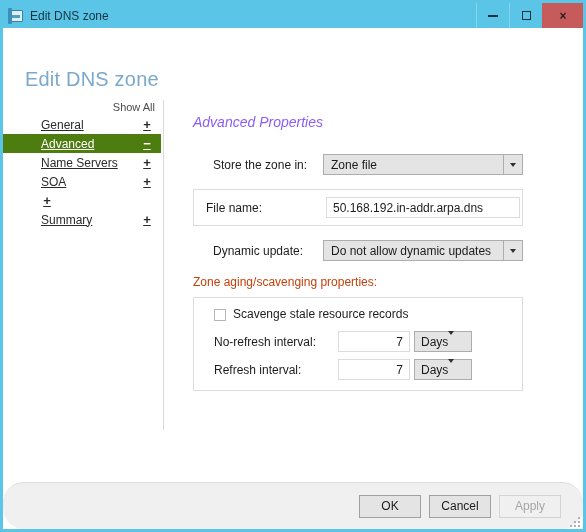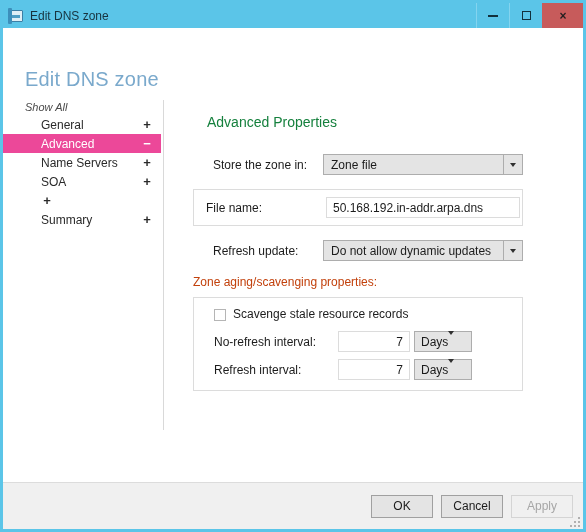--- a/index.html
+++ b/index.html
@@ -142,53 +142,53 @@
 
   
   .sidebar {
     position: absolute;
     left: 22px;
     top: 72px;
     width: 136px;
   }
   .showall-row {
     height: 15px;
-    text-align: left;
+    text-align: right;
     padding-right: 6px;
     box-sizing: border-box;
-    font-style: italic;
   }
   .showall-link {
     font-size: 11px;
     color: #4a4a4a;
   }
   .nav-item {
     height: 19px;
     display: flex;
     align-items: center;
     padding-left: 16px;
     padding-right: 8px;
     box-sizing: border-box;
     color: #2a2a2a;
     font-size: 12px;
+    text-decoration: underline;
   }
   .nav-item .nav-label {
     flex: 1 1 auto;
     white-space: nowrap;
   }
   .nav-item .nav-sign {
     flex: 0 0 auto;
     font-weight: bold;
     font-size: 13px;
     width: 12px;
     text-align: center;
     line-height: 1;
   }
   .nav-item.selected {
-    background: #ec4899;
+    background: #4d7c0f;
     color: #ffffff;
     margin-left: -22px;
     padding-left: 38px;
     width: 158px;
     justify-content: center;
   }
   .nav-item.selected .nav-sign {
     color: #ffffff;
   }
 
@@ -203,23 +203,24 @@
 
   
   .main {
     position: absolute;
     left: 190px;
     top: 86px;
     width: 330px;
   }
   .section-title {
     font-size: 14px;
-    color: #15803d;
-    margin: 0 0 24px 14px;
+    color: #8b5cf6;
+    margin: 0 0 24px 0;
     font-weight: normal;
+    font-style: italic;
   }
 
   .field-row {
     display: flex;
     align-items: center;
     height: 21px;
     margin-bottom: 14px;
   }
   .field-label {
     width: 130px;
@@ -371,22 +372,23 @@
 
   
   .footer {
     flex: 0 0 auto;
     height: 46px;
     background: #f0f0f0;
     border-top: 1px solid #dcdcdc;
     display: flex;
     align-items: center;
     justify-content: flex-end;
-    padding-right: 10px;
+    padding-right: 22px;
     position: relative;
+    border-radius: 21px;
   }
   .dlg-btn {
     width: 62px;
     height: 23px;
     margin-left: 8px;
     background: #e4e4e4;
     border: 1px solid #a0a0a0;
     box-sizing: border-box;
     font-size: 12px;
     color: #1c1c1c;
@@ -498,21 +500,21 @@
       <div class="groupbox">
         <div class="field-row">
           <span class="field-label">File name:</span>
           <div class="textbox">
             <span>50.168.192.in-addr.arpa.dns</span>
           </div>
         </div>
       </div>
 
       <div class="field-row">
-        <span class="field-label">Refresh update:</span>
+        <span class="field-label">Dynamic update:</span>
         <div class="combo">
           <span class="combo-text">Do not allow dynamic updates</span>
           <span class="combo-arrow">
               <span class="caret"></span>
             </span>
         </div>
       </div>
 
       <div class="subsection-label">Zone aging/scavenging properties:</div>
 

